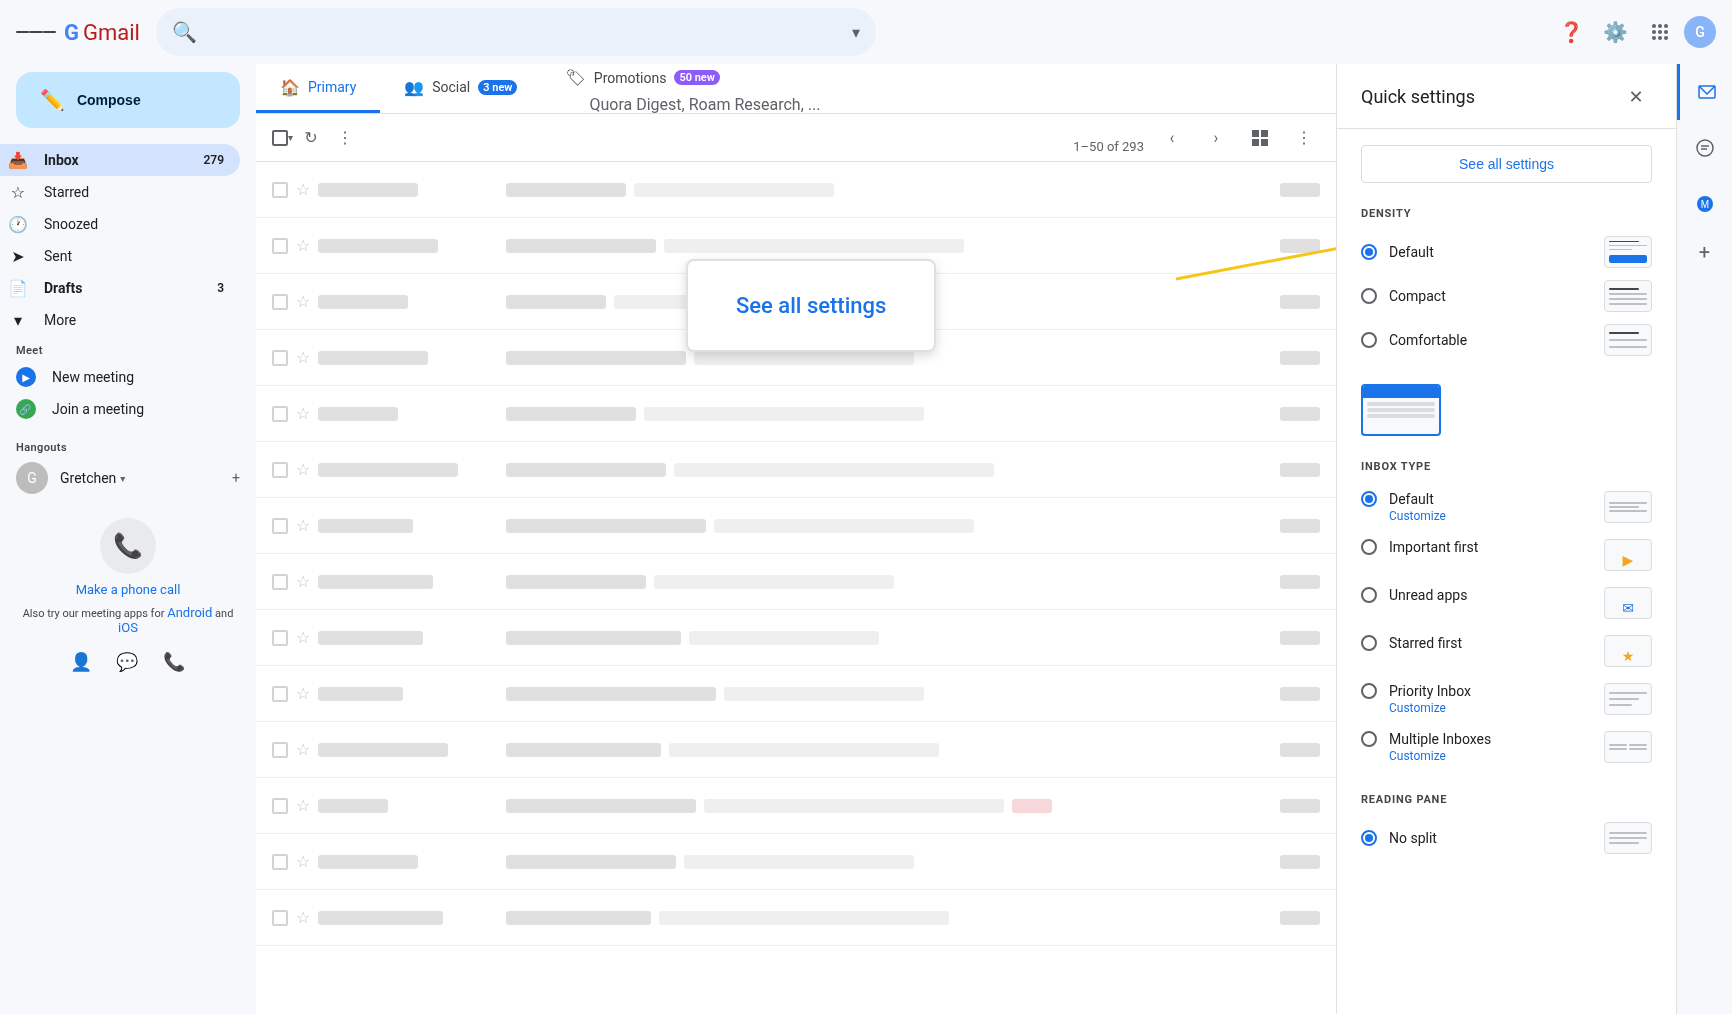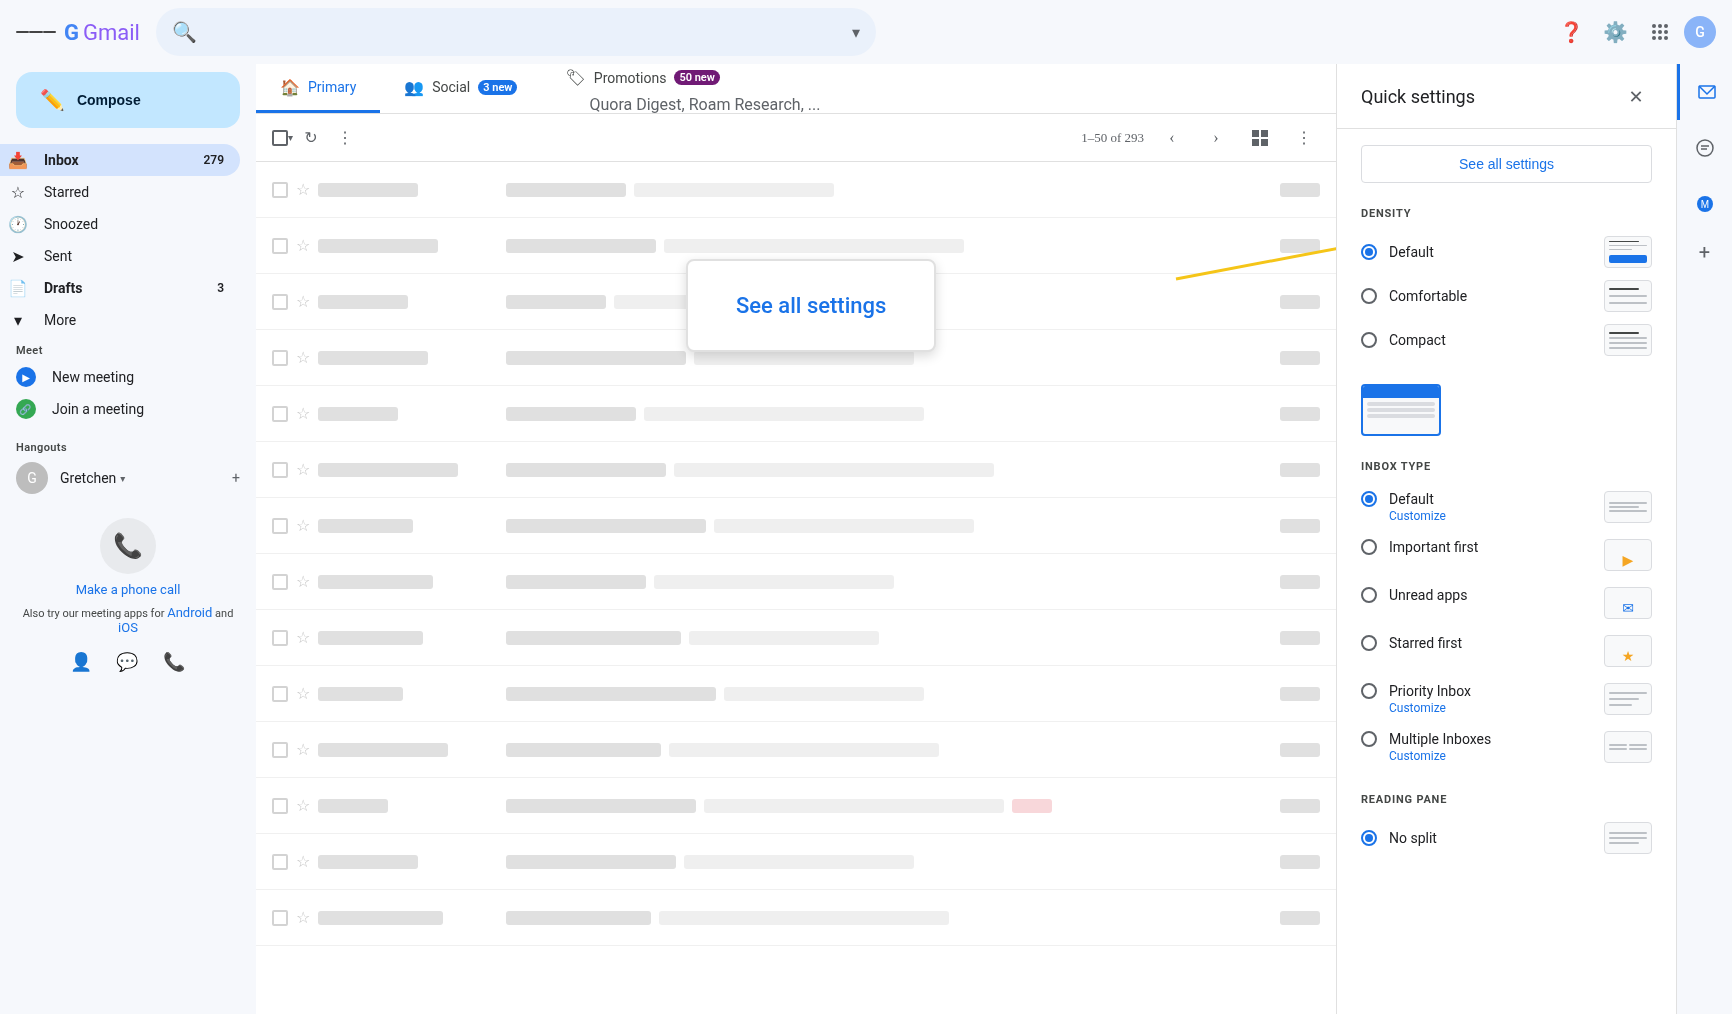--- a/index.html
+++ b/index.html
@@ -6,21 +6,21 @@
     body { font-family: 'Google Sans', Roboto, Arial, sans-serif; background: #f6f8fc; height: 1014px; overflow: hidden; display: flex; flex-direction: column; }
 
     
     .topbar {
       display: flex; align-items: center; height: 64px; padding: 0 16px; background: #f6f8fc; gap: 8px; flex-shrink: 0;
     }
     .hamburger-icon { width: 40px; height: 40px; display: flex; align-items: center; justify-content: center; border-radius: 50%; cursor: pointer; }
     .hamburger-icon span { display: block; width: 18px; height: 2px; background: #444; margin: 3px auto; border-radius: 1px; }
     .gmail-logo { display: flex; align-items: center; gap: 4px; margin-right: 8px; }
     .gmail-logo .logo-g { font-size: 22px; color: #4285f4; font-weight: 700; }
-    .gmail-logo .logo-text { font-size: 22px; color: #8b5cf6; font-weight: 400; }
+    .gmail-logo .logo-text { font-size: 22px; color: #b91c1c; font-weight: 400; }
     .search-bar {
       flex: 1; max-width: 720px; height: 48px; background: #eaf1fb; border-radius: 24px;
       display: flex; align-items: center; padding: 0 16px; gap: 12px;
     }
     .search-bar input { border: none; background: transparent; font-size: 16px; color: #202124; outline: none; flex: 1; }
     .search-icon { color: #5f6368; font-size: 20px; }
     .search-arrow { color: #5f6368; font-size: 16px; margin-left: auto; }
     .topbar-right { margin-left: auto; display: flex; align-items: center; gap: 4px; }
     .icon-btn { width: 40px; height: 40px; border-radius: 50%; display: flex; align-items: center; justify-content: center; cursor: pointer; color: #5f6368; font-size: 20px; }
     .avatar { width: 32px; height: 32px; border-radius: 50%; background: #8ab4f8; display: flex; align-items: center; justify-content: center; color: white; font-size: 14px; font-weight: 500; }
@@ -82,21 +82,21 @@
     }
     .tab-item.active { color: #1a73e8; border-bottom-color: #1a73e8; }
     .tab-item .tab-icon { font-size: 16px; }
     .tab-badge { background: #1a73e8; color: white; font-size: 11px; font-weight: 600; padding: 1px 5px; border-radius: 8px; }
 
     
     .toolbar {
       display: flex; align-items: center; height: 48px; padding: 0 16px; gap: 4px; border-bottom: 1px solid #e0e0e0; background: white; flex-shrink: 0;
     }
     .toolbar-left { display: flex; align-items: center; gap: 2px; }
-    .toolbar-right { margin-left: auto; display: flex; align-items: center; gap: 12px; font-size: 13px; color: #5f6368; font-family: Liberation Serif, serif; }
+    .toolbar-right { margin-left: auto; display: flex; align-items: flex-end; gap: 12px; font-size: 13px; color: #5f6368; }
     .chk-area { display: flex; align-items: center; }
     .chk { width: 16px; height: 16px; border: 2px solid #5f6368; border-radius: 2px; }
     .chevron-sm { font-size: 10px; color: #5f6368; }
     .toolbar-icon-btn { width: 32px; height: 32px; border-radius: 50%; display: flex; align-items: center; justify-content: center; cursor: pointer; color: #5f6368; font-size: 16px; }
 
     
     .email-list { flex: 1; overflow-y: auto; background: white; }
     .email-row {
       display: flex; align-items: center; height: 56px; padding: 0 16px; gap: 8px;
       border-bottom: 1px solid #f0f0f0; cursor: pointer;
@@ -292,21 +292,21 @@
       </div>
       <div class="tab-item">
         <span class="tab-icon">👥</span>
         <span>Social</span>
         <span class="tab-badge">3 new</span>
       </div>
       <div class="tab-item" style="flex-direction:column; align-items:flex-start; justify-content:center; padding-top:8px;">
         <div style="display:flex; align-items:center; gap:8px;">
           <span class="tab-icon">🏷</span>
           <span>Promotions</span>
-          <span class="tab-badge" style="background:#701a75;">50 new</span>
+          <span class="tab-badge" style="background:#8b5cf6;">50 new</span>
         </div>
         <div style="font-size:16px; color:#5f6368; padding-left:24px;">Quora Digest, Roam Research, ...</div>
       </div>
     </div>
 
     <div class="toolbar">
       <div class="toolbar-left">
         <div class="chk-area">
           <div class="chk"></div>
           <span class="chevron-sm">▾</span>
@@ -592,38 +592,38 @@
           <div class="qs-density-preview">
             <div class="qs-density-line dark" style="width:80%;"></div>
             <div class="qs-density-line" style="width:100%;"></div>
             <div class="qs-density-line" style="width:60%;"></div>
             <div style="background:#1a73e8; height:14px; width:100%; border-radius:2px; margin-top:2px;"></div>
           </div>
         </div>
         <div class="qs-radio-row">
           <div class="qs-radio-left">
             <div class="qs-radio"></div>
+            <span class="qs-radio-label">Compact</span>
+          </div>
+          <div class="qs-density-preview">
+            <div class="qs-density-line dark" style="width:80%;"></div>
+            <div class="qs-density-line" style="width:100%;"></div>
+            <div class="qs-density-line" style="width:100%;"></div>
+            <div class="qs-density-line" style="width:100%;"></div>
+          </div>
+        </div>
+        <div class="qs-radio-row">
+          <div class="qs-radio-left">
+            <div class="qs-radio"></div>
             <span class="qs-radio-label">Comfortable</span>
           </div>
           <div class="qs-density-preview">
             <div class="qs-density-line dark" style="width:80%;"></div>
             <div class="qs-density-line" style="width:100%; margin-top:2px;"></div>
             <div class="qs-density-line" style="width:100%; margin-top:2px;"></div>
-          </div>
-        </div>
-        <div class="qs-radio-row">
-          <div class="qs-radio-left">
-            <div class="qs-radio"></div>
-            <span class="qs-radio-label">Compact</span>
-          </div>
-          <div class="qs-density-preview">
-            <div class="qs-density-line dark" style="width:80%;"></div>
-            <div class="qs-density-line" style="width:100%;"></div>
-            <div class="qs-density-line" style="width:100%;"></div>
-            <div class="qs-density-line" style="width:100%;"></div>
           </div>
         </div>
       </div>
 
       
       <div class="theme-preview">
         <div class="theme-preview-header"></div>
         <div class="theme-preview-body">
           <div class="theme-preview-line"></div>
           <div class="theme-preview-line"></div>

